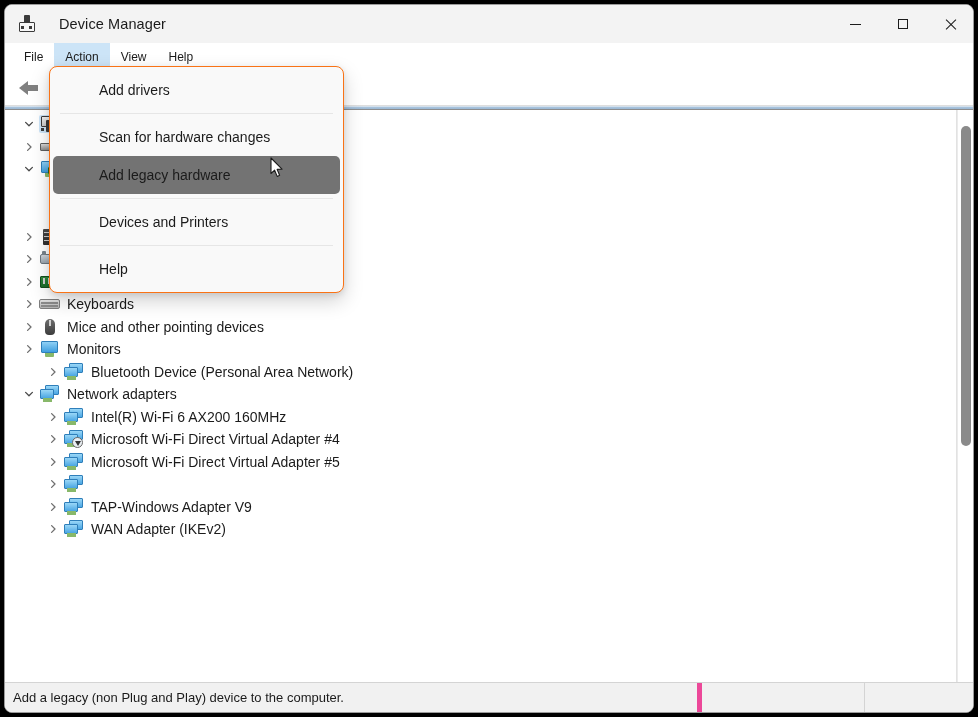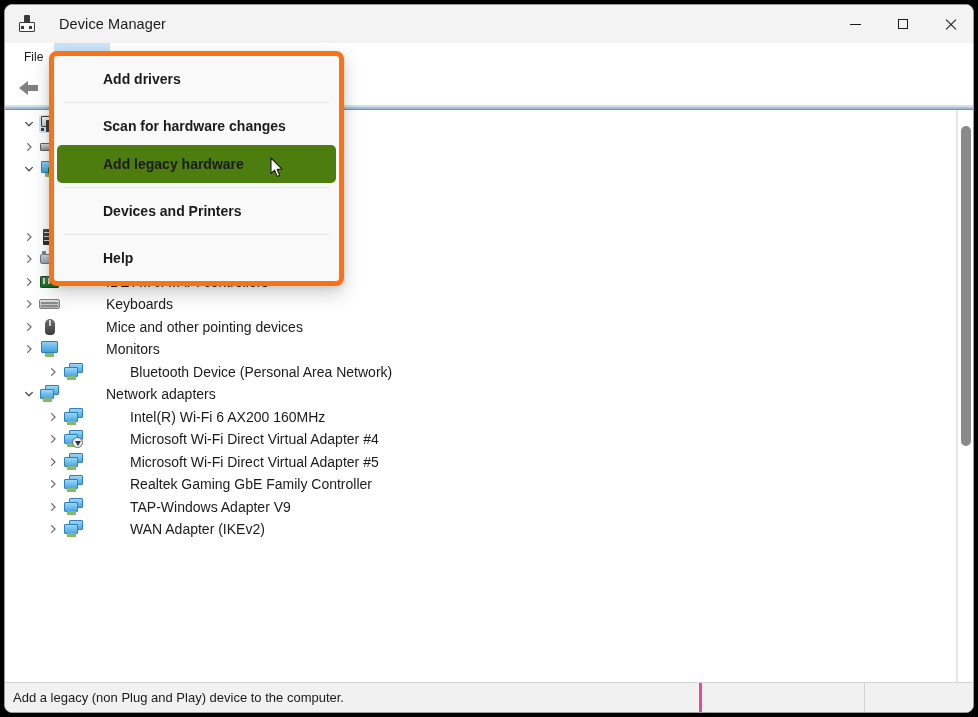--- a/index.html
+++ b/index.html
@@ -211,21 +211,21 @@
     font-size: 10px;
   }
   .chev svg { display: block; }
 
   .ticon {
     width: 22px; height: 18px;
     flex: 0 0 auto;
     margin-right: 6px;
     position: relative;
   }
-  .tlabel { line-height: 1; margin-left: 39px; }
+  .tlabel { line-height: 1; }
 
   
   .lvl0 { padding-left: 14px; }
   .lvl1 { padding-left: 38px; }
 
   
   .ic-monitor .scr {
     position: absolute; left: 2px; top: 1px;
     width: 17px; height: 12px;
     background: linear-gradient(to bottom, #8fd0f5, #3f9fe0);
@@ -422,50 +422,49 @@
     height: 30px;
     background: #f1f1f1;
     border-top: 1px solid #d4d4d4;
     display: flex;
     align-items: center;
     flex: 0 0 auto;
     font-size: 13px;
     color: #1b1b1b;
   }
   .sb-cell { height: 30px; display: flex; align-items: center; padding: 0 8px; }
-  .sb-main { width: 697px; border-right: 3px solid #ec4899; }
+  .sb-main { width: 697px; border-right: 5px solid #ec4899; }
   .sb-mid  { width: 163px; border-right: 1px solid #d4d4d4; }
   .sb-end  { flex: 1 1 auto; }
 
   
   .dropdown {
     position: absolute;
     left: 44px;
-    top: 46px;
+    top: 61px;
     width: 295px;
     background: #f9f9f9;
-    border: 5px solid #f97316;
+    border: 1px solid #f97316;
     border-radius: 8px;
     box-shadow: 0 8px 20px rgba(0,0,0,0.18), 0 2px 6px rgba(0,0,0,0.10);
     padding: 4px 0;
     z-index: 40;
-    font-weight: bold;
   }
   .dd-item {
     height: 38px;
     display: flex;
     align-items: center;
     padding-left: 46px;
     font-size: 14px;
     color: #1b1b1b;
     margin: 0 3px;
     border-radius: 5px;
     cursor: default;
   }
-  .dd-item.hovered { background: #4d7c0f; }
+  .dd-item.hovered { background: #737373; }
   .dd-sep {
     height: 1px;
     background: #e6e6e6;
     margin: 4px 10px;
   }
 
   
   .cursor {
     position: absolute;
     left: 265px; top: 152px;
@@ -732,21 +731,20 @@
           <div class="chev">
             <svg width="10" height="10" viewBox="0 0 10 10">
               <path d="M3.6,1.6 L7,5 L3.6,8.4" fill="none" stroke="#6f6f6f" stroke-width="1.3" stroke-linecap="round" stroke-linejoin="round"></path>
             </svg>
           </div>
           <div class="ticon ic-net">
             <div class="back"></div>
             <div class="front"></div>
             <div class="stand"></div>
           </div>
-          <span class="tlabel">Realtek Gaming GbE Family Controller</span>
         </div>
         <div class="trow lvl1">
           <div class="chev">
             <svg width="10" height="10" viewBox="0 0 10 10">
               <path d="M3.6,1.6 L7,5 L3.6,8.4" fill="none" stroke="#6f6f6f" stroke-width="1.3" stroke-linecap="round" stroke-linejoin="round"></path>
             </svg>
           </div>
           <div class="ticon ic-net">
             <div class="back"></div>
             <div class="front"></div>

